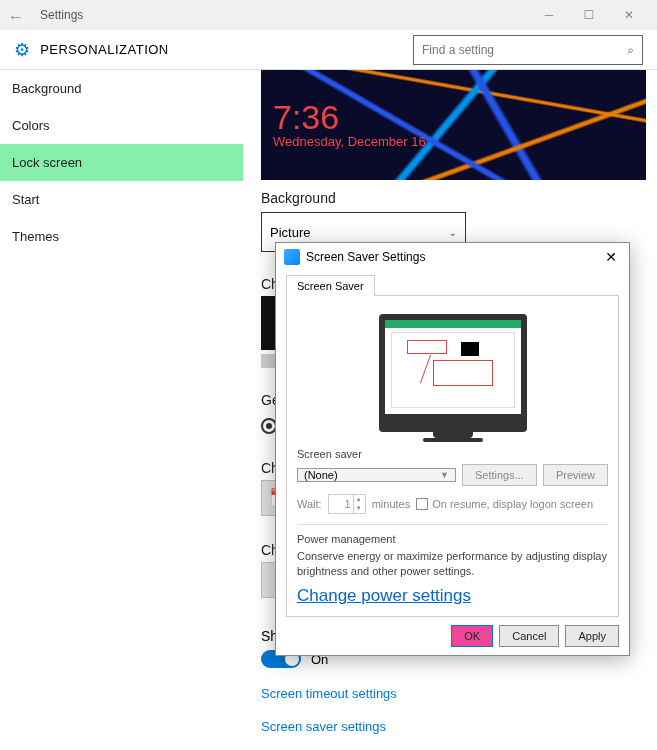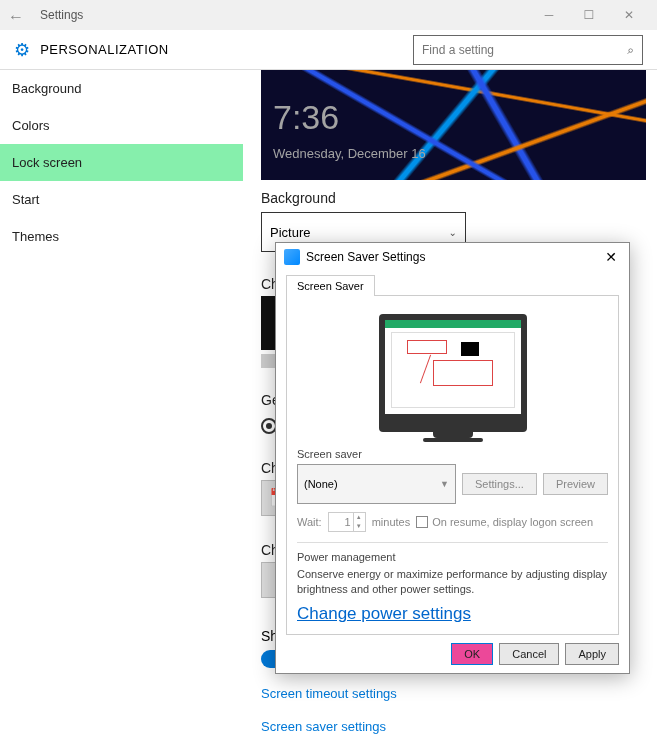--- a/index.html
+++ b/index.html
@@ -21,30 +21,30 @@
 
 
 .main { display: flex; height: calc(100% - 70px); }
 .sidebar { width: 243px; background: #fff; }
 .sidebar-item { height: 37px; display: flex; align-items: center; padding-left: 12px; font-size: 13px; color: #222; cursor: pointer; }
 .sidebar-item.selected { background: #86efac; }
 
 .content { flex: 1; padding: 0 0 0 18px; position: relative; }
 
 
-.lockprev { width: 385px; height: 110px; background: #0a0a2a; color: #a3a3a3; position: relative; overflow: hidden; margin-bottom: 10px; }
+.lockprev { width: 385px; height: 110px; background: #0a0a2a; color: #ef4444; position: relative; overflow: hidden; margin-bottom: 10px; }
 .lockprev .lines { position: absolute; inset: 0; background:
   linear-gradient(30deg, transparent 40%, #2a5cff 41%, #2a5cff 42%, transparent 43%),
   linear-gradient(-20deg, transparent 30%, #ff8800 31%, #ff8800 32%, transparent 33%),
   linear-gradient(60deg, transparent 60%, #2a5cff 61%, #2a5cff 62%, transparent 63%),
   linear-gradient(-50deg, transparent 50%, #00a0ff 51%, #00a0ff 52%, transparent 53%),
   linear-gradient(10deg, transparent 70%, #ff8800 71%, #ff8800 72%, transparent 73%),
   #0a0a2a; opacity:0.9;}
 .lockprev .time { position: absolute; left: 12px; top: 28px; font-size: 34px; font-weight: 300; }
-.lockprev .date { position: absolute; left: 12px; top: 76px; font-size: 13px; }
+.lockprev .date { position: absolute; left: 12px; top: 64px; font-size: 13px; }
 
 .section-label { font-size: 14px; color: #222; margin: 8px 0 6px; }
 .dropdown { width: 205px; height: 40px; border: 1.5px solid #333; display: flex; align-items: center; padding: 18px 8px; font-size: 13px; justify-content: space-between; }
 .dropdown .chev { color: #555; font-size: 10px; }
 
 .partial-label { font-size: 14px; color: #222; margin-top: 24px; }
 .partial-strip { width: 110px; height: 54px; background: #111; margin-top:4px; }
 .greybtn-stub { margin-top:4px; width:120px; height:14px; background:#ccc; }
 .radiostub { margin-top:8px; }
 .radiostub .r { display:inline-block; width:16px; height:16px; border:2px solid #333; border-radius:50%; vertical-align:middle; position:relative;}
@@ -77,21 +77,21 @@
 .monitor .screen .redbox { position:absolute; border:1px solid #d44; }
 .monitor .screen .rb1 { left:22px; top:20px; width:40px; height:14px; }
 .monitor .screen .rb2 { left:48px; top:40px; width:60px; height:26px; }
 .monitor .screen .blk { position:absolute; left:76px; top:22px; width:18px; height:14px; background:#000;}
 .monitor .screen .redline { position:absolute; left:40px; top:34px; width:1px; height:30px; background:#d44; transform:rotate(20deg);}
 .monitor .stand { position: absolute; bottom: -6px; left: 50%; transform: translateX(-50%); width: 40px; height: 8px; background: #333; border-radius: 0 0 4px 4px; }
 .monitor .base { position: absolute; bottom: -10px; left: 50%; transform: translateX(-50%); width: 60px; height: 4px; background: #333; border-radius: 2px; }
 
 .fieldset-label { font-size: 11px; color: #444; margin-bottom: 4px; }
 .ss-row { display: flex; gap: 6px; margin-bottom: 8px; align-items:center;}
-.combo { flex: 1; height: 40px; border: 1px solid #999; background: #f4f4f4; display: flex; align-items: center; padding: 0 6px; font-size: 11px; justify-content: space-between; }
+.combo { flex: 1; height: 14px; border: 1px solid #999; background: #f4f4f4; display: flex; align-items: center; padding: 0 6px; font-size: 11px; justify-content: space-between; }
 .combo .cv { color: #888; font-size: 9px; }
 .dlgbtn { height: 22px; padding: 0 12px; font-size: 11px; background: #efefef; border: 1px solid #bbb; color: #888; }
 .dlgbtn.enabled { color: #222; border-color: #888; background:#e8e8e8;}
 .dlgbtn.primary { border: 1px solid #0078d7; background:#ec4899; color:#222;}
 .waitrow { display: flex; align-items: center; gap: 6px; font-size: 11px; color: #888; }
 .spin { width: 38px; height: 20px; border: 1px solid #ccc; display: flex; }
 .spin input { width: 24px; border: none; text-align: right; font-size: 11px; padding-right: 2px; outline:none; color:#888;}
 .spin .ar { display: flex; flex-direction: column; border-left: 1px solid #ccc; }
 .spin .ar span { font-size: 6px; line-height: 9px; padding: 0 2px; color: #888; }
 .chk { display: inline-flex; align-items: center; gap: 4px; }

